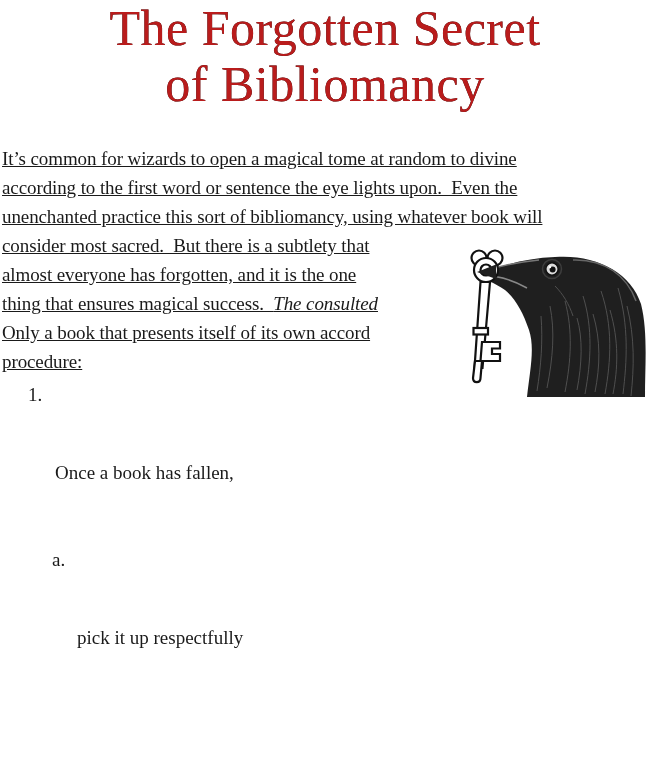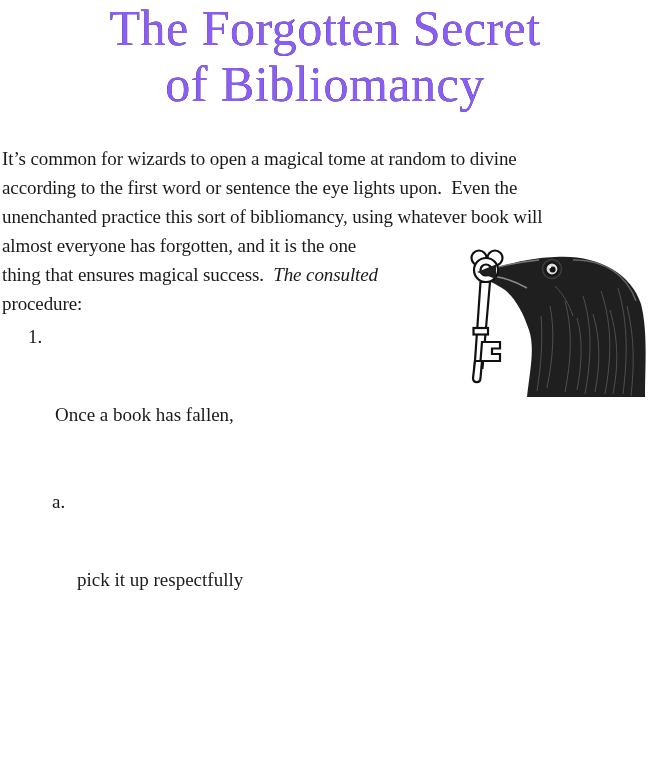--- a/index.html
+++ b/index.html
@@ -10,32 +10,32 @@
     overflow: hidden;
     background: #ffffff;
     color: #1a1a1a;
     font-family: "Liberation Serif", serif;
   }
   
   .title {
     text-align: center;
     font-size: 50px;
     line-height: 56px;
-    color: #8b5cf6;
+    color: #b91c1c;
     letter-spacing: 0.5px;
     text-shadow: 0 0 0.5px #111111;
   }
   
   .intro {
     margin: 32px 0 0 2px;
     font-size: 19px;
     line-height: 29px;
     letter-spacing: -0.1px;
   }
-  .line { white-space: pre; }
+  .line { white-space: pre; text-decoration: underline; }
   .it { font-style: italic; text-align: right; }
   
   .procedure {
     margin-top: 6px;
     font-size: 19px;
   }
   .li {
     position: relative;
     padding-left: 55px;
     margin-bottom: 9px;
@@ -115,22 +115,24 @@
       <path d="M 20,115 L 27,115 L 25.5,132 C 25.5,137.5 18,137.5 18,132 Z"></path>
     </g>
 
     <path d="M 22,26 L 41,18.5 L 41,33 Z" fill="#1f1f1f"></path>
   </svg>
 
   <div class="intro">
     <div class="line"><span>It’s common for wizards to open a magical tome at random to divine</span><span class="it"></span></div>
     <div class="line"><span>according to the first word or sentence the eye lights upon.  Even the</span><span class="it"></span></div>
     <div class="line"><span>unenchanted practice this sort of bibliomancy, using whatever book will</span><span class="it"></span></div>
+    <div class="line"><span>consider most sacred.  But there is a subtlety that</span><span class="it"></span></div>
     <div class="line"><span>almost everyone has forgotten, and it is the one</span><span class="it"></span></div>
     <div class="line"><span>thing that ensures magical success.  </span><span class="it">The consulted</span></div>
+    <div class="line"><span>Only a book that presents itself of its own accord</span><span class="it"></span></div>
     <div class="line"><span>procedure:</span><span class="it"></span></div>
   </div>
 
   <div class="procedure">
     <div class="li level1">
       <span class="marker">1.</span>
       <span class="li-line">Once a book has fallen,</span>
     </div>
     <div class="li level2">
       <span class="marker">a.</span>

